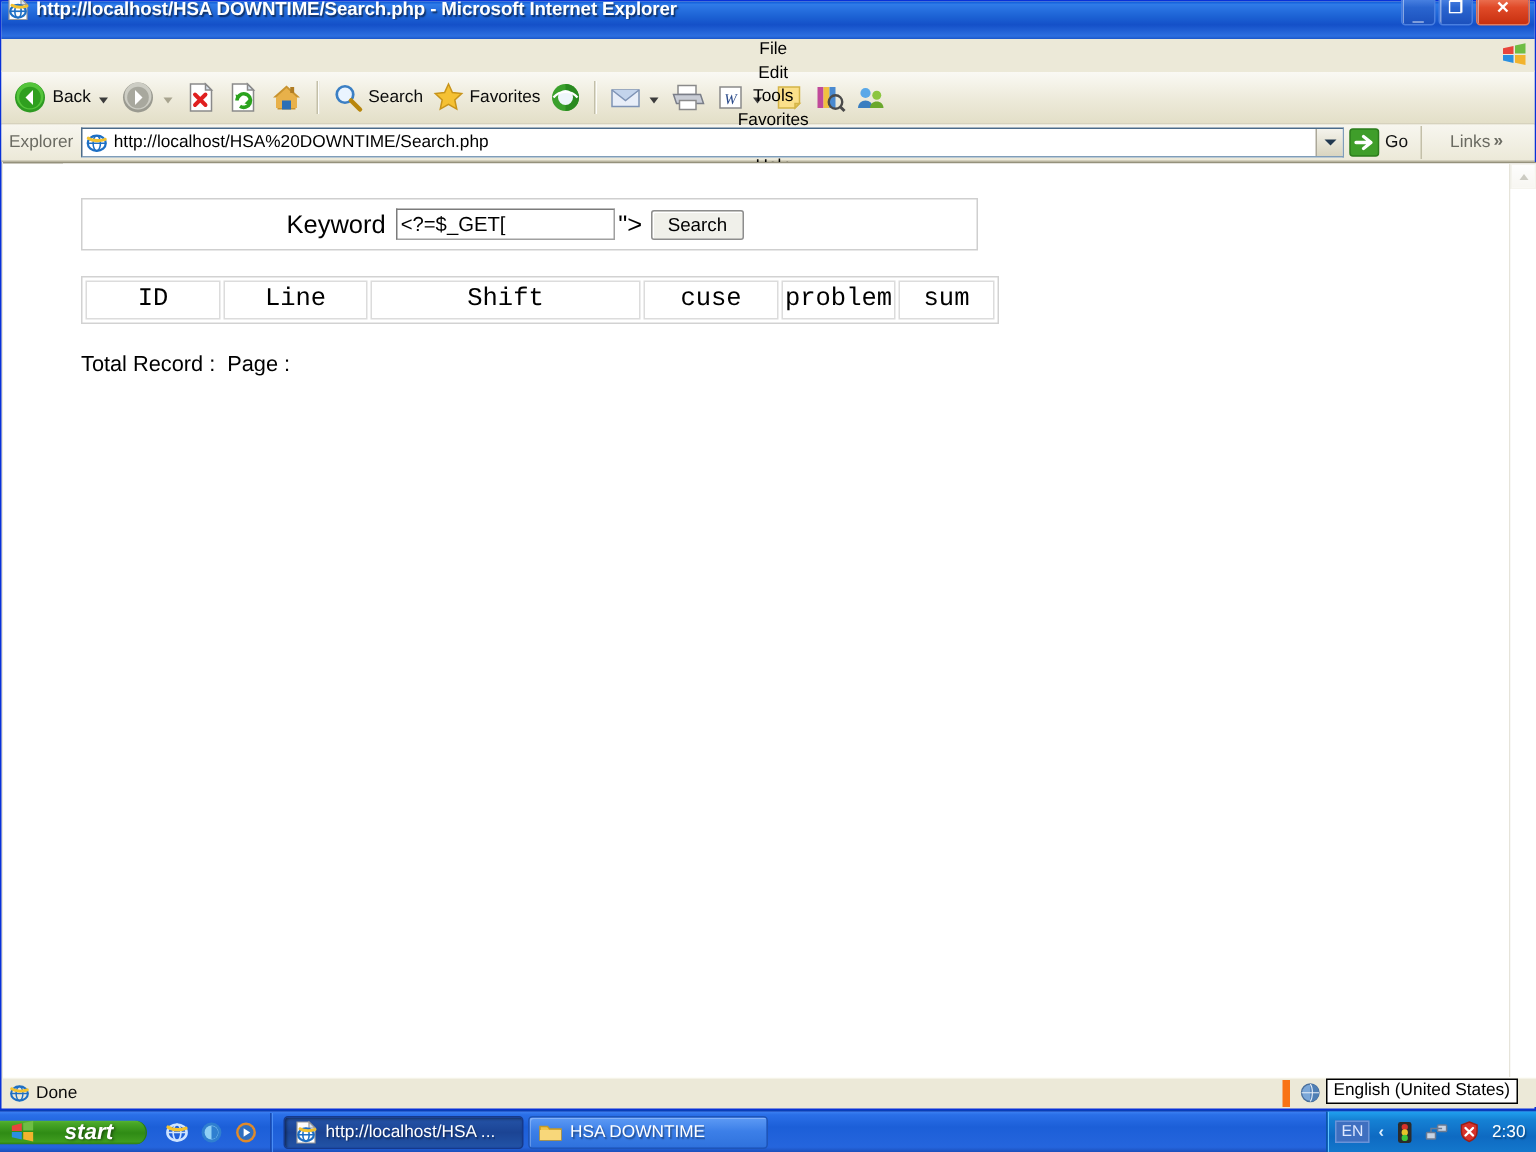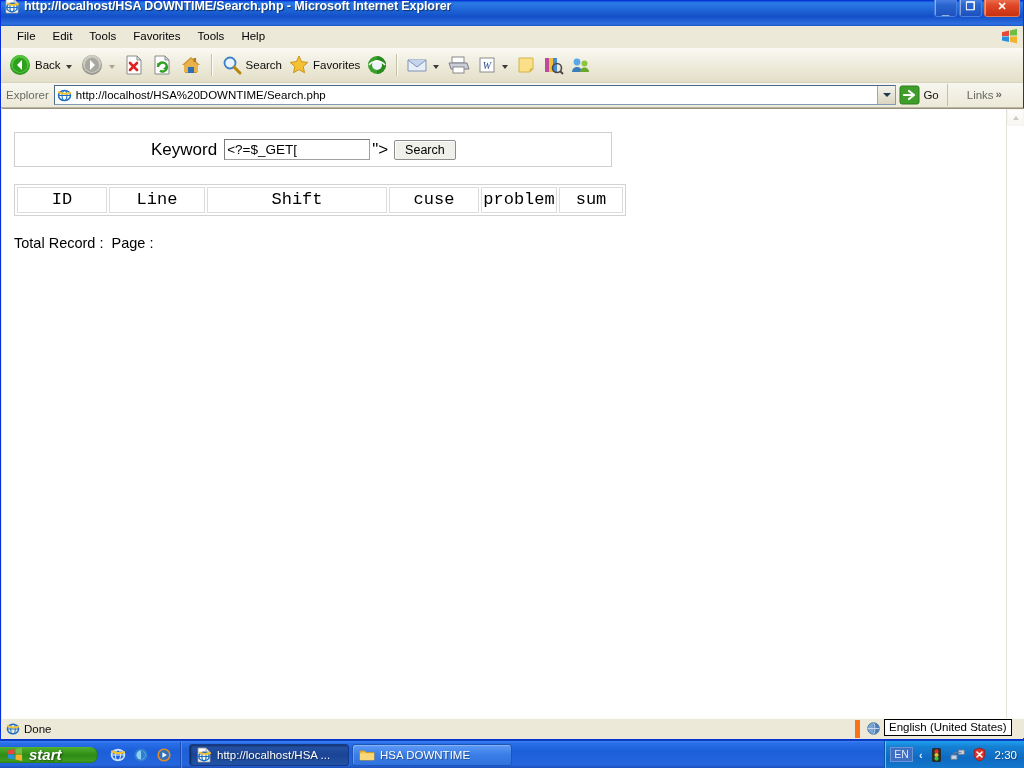--- a/index.html
+++ b/index.html
@@ -78,20 +78,21 @@
 
   
   .menubar {
     height: 21px;
     background: #ece9d8;
     display: flex;
     align-items: center;
     padding-left: 8px;
     border-bottom: 1px solid #ece9d8;
     position: relative;
+    flex-direction: column;
   }
   .menu-item {
     font-size: 11.5px;
     color: #000;
     padding: 2px 8px;
     margin-right: 1px;
     line-height: 1;
   }
   .menu-flag {
     position: absolute;
@@ -198,20 +199,21 @@
   
   .content-wrap {
     position: absolute;
     left: 1px; top: 107px;
     width: 1022px;
     height: 611px;
     background: #fff;
     border-top: 1px solid #95917c;
     box-sizing: border-box;
     display: flex;
+    padding-left: 40px;
   }
   .page {
     flex: 1;
     background: #fff;
     position: relative;
     overflow: hidden;
   }
 
   
   .vscroll {
@@ -375,21 +377,21 @@
     box-sizing: border-box;
   }
   .start-btn {
     width: 98px;
     height: 16px;
     background: linear-gradient(180deg,#5bb733 0%,#49a828 10%,#2f8b15 52%,#3f9c1f 88%,#2b7c12 100%);
     border-right: 1px solid #2a7a10;
     border-radius: 0 10px 10px 0;
     display: flex;
     align-items: center;
-    gap: 5px;
+    gap: 19px;
     padding-left: 6px;
     box-sizing: border-box;
   }
   .start-text {
     color: #fff;
     font-size: 15px;
     font-style: italic;
     font-weight: bold;
     text-shadow: 1px 1px 2px rgba(0,0,0,0.5);
     font-family: "Liberation Sans", sans-serif;

